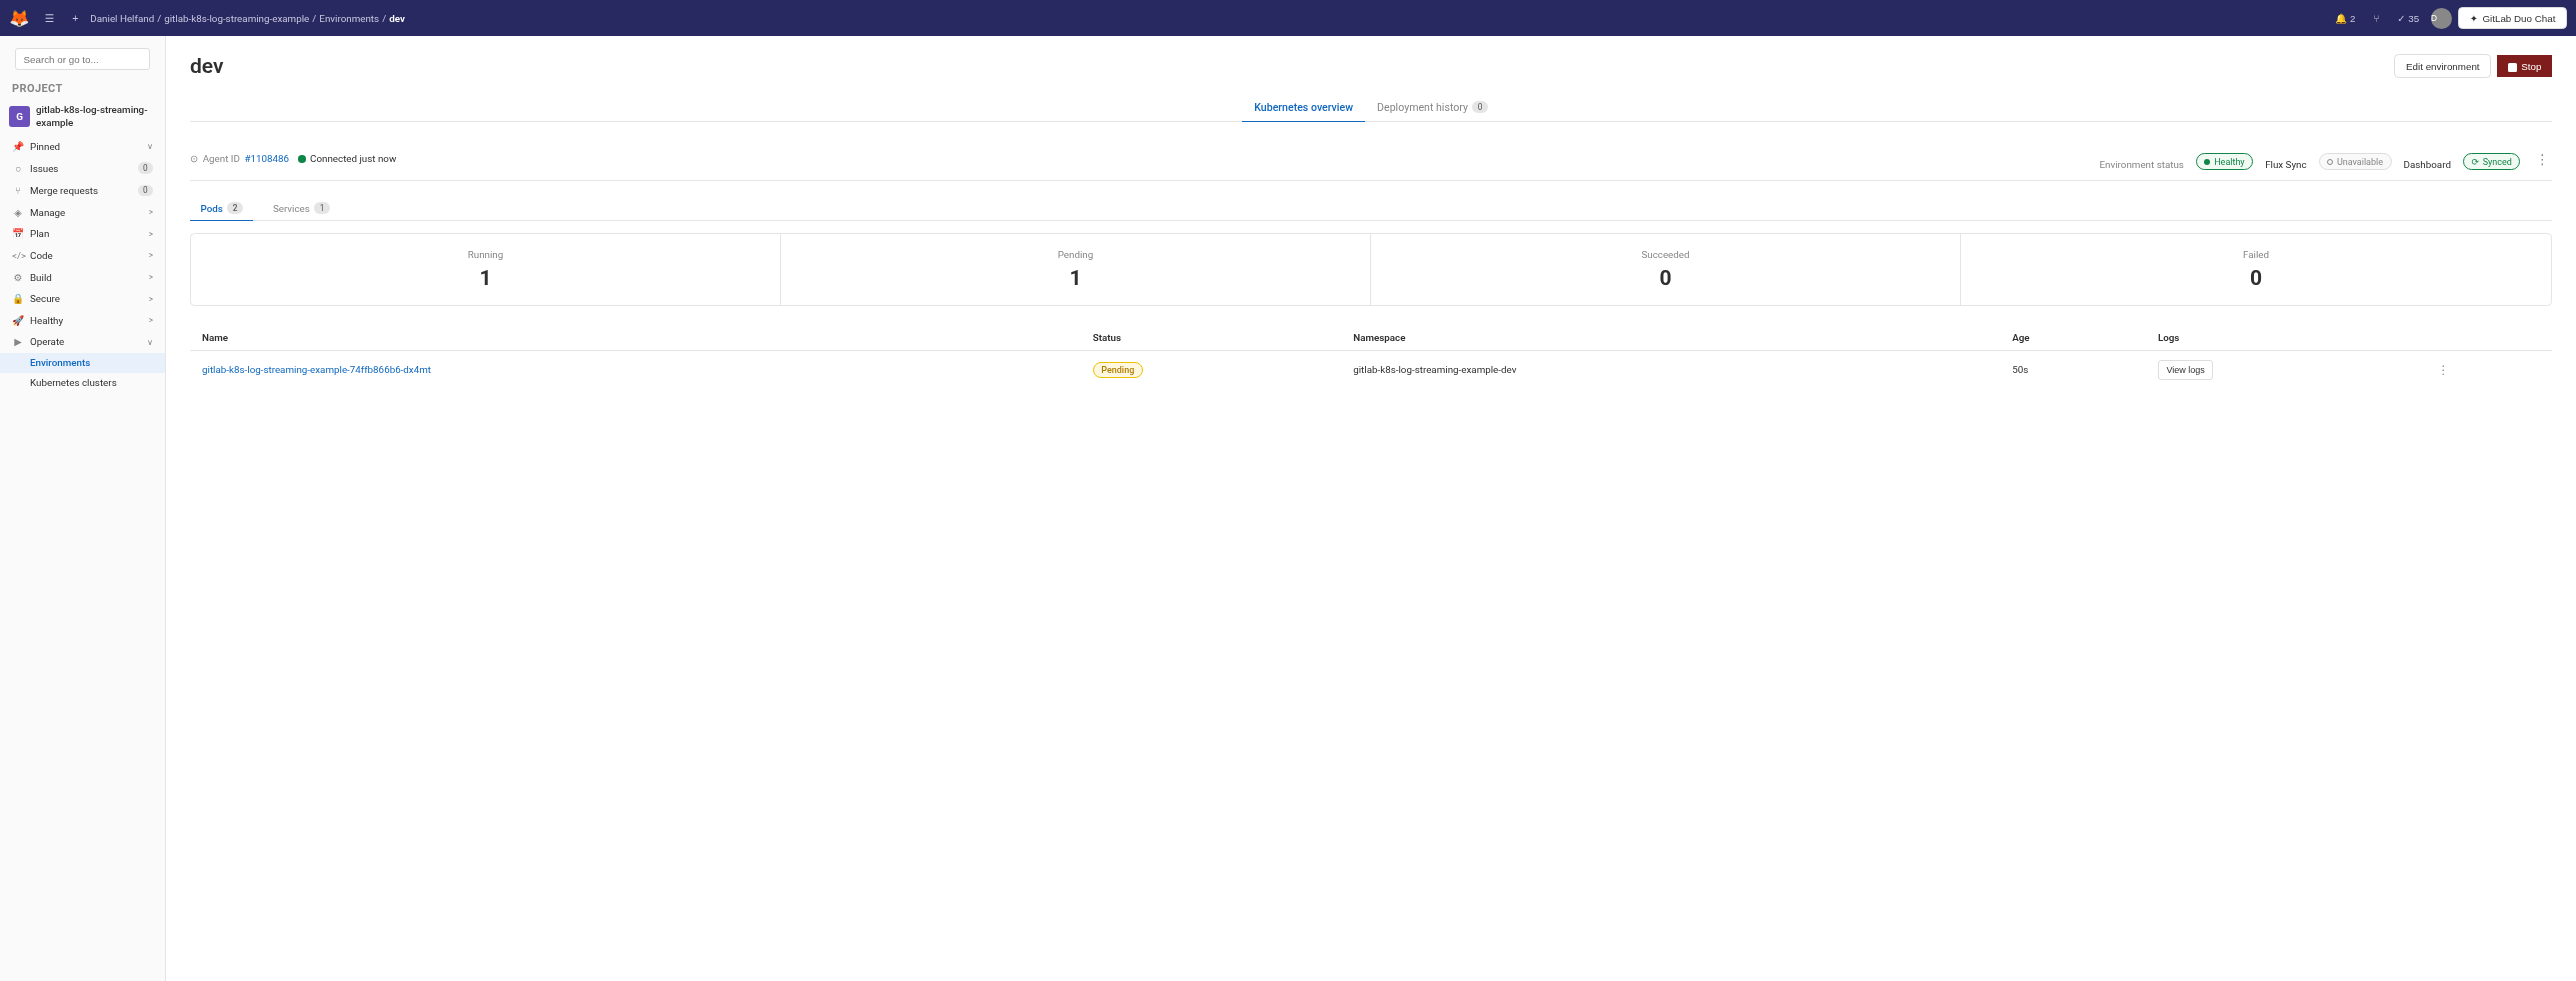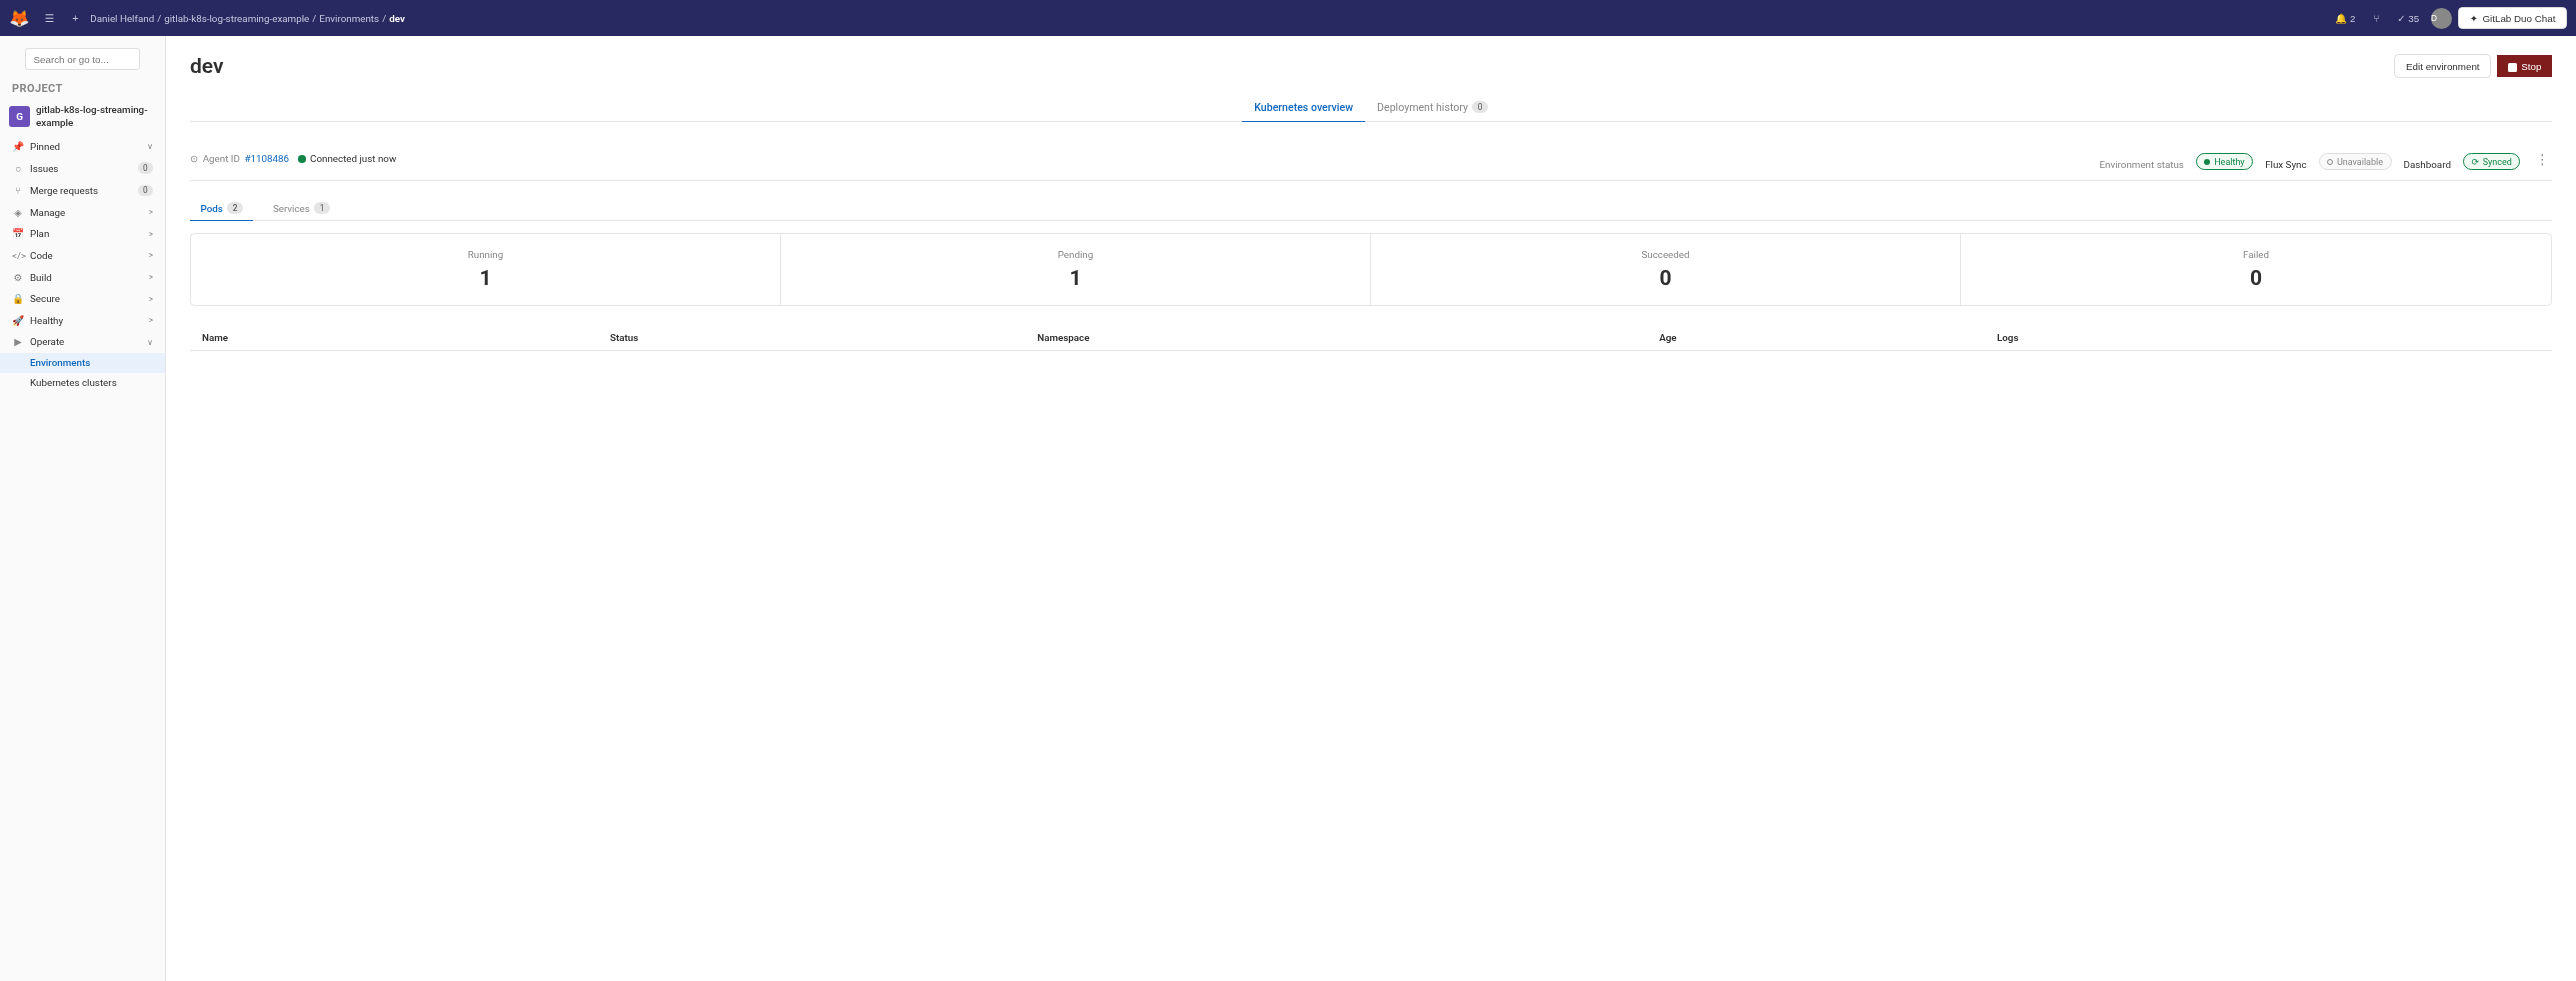--- a/index.html
+++ b/index.html
@@ -13,21 +13,21 @@
     .breadcrumb { color: #c7c7e0; font-size: 9.8px; display: flex; align-items: center; gap: 3px; }
     .breadcrumb a { color: #c7c7e0; text-decoration: none; }
     .breadcrumb .current { color: #fff; font-weight: 600; }
     .duo-chat-btn { background: #fff; border: 0.8px solid #ddd; border-radius: 4.5px; padding: 4.5px 10.6px; font-size: 9.8px; cursor: pointer; display: flex; align-items: center; gap: 4.5px; color: #303030; }
 
     
     .app-body { display: flex; flex: 1; overflow: hidden; }
 
     
     .sidebar { width: 166px; background: #fafafa; border-right: 0.8px solid #e5e5e5; display: flex; flex-direction: column; overflow-y: auto; flex-shrink: 0; padding: 6px 0; }
-    .sidebar-search { padding: 6px 25px; text-decoration: underline; }
+    .sidebar-search { padding: 6px 15px; text-decoration: underline; }
     .sidebar-search input { width: 100%; border: 0.8px solid #ddd; border-radius: 3px; padding: 4.5px 7.5px; font-size: 9.8px; background: #fff; }
     .sidebar-section-label { font-size: 11px; font-weight: 700; color: #868686; text-transform: uppercase; padding: 6px 12px 3px; letter-spacing: 0.4px; }
     .sidebar-project { display: flex; align-items: center; gap: 6px; padding: 6px 9px; }
     .sidebar-project-avatar { width: 21px; height: 21px; background: #6b4fbb; color: #fff; border-radius: 3px; display: flex; align-items: center; justify-content: center; font-size: 9.8px; font-weight: 700; flex-shrink: 0; }
     .sidebar-project-name { font-size: 9.8px; color: #303030; font-weight: 500; line-height: 1.3; }
     .sidebar-nav-item { display: flex; align-items: center; justify-content: space-between; padding: 5.3px 12px; cursor: pointer; color: #303030; font-size: 9.8px; border-radius: 0; text-decoration: none; }
     .sidebar-nav-item .item-left { display: flex; align-items: center; gap: 6px; }
     .sidebar-nav-item .badge { background: #e5e5e5; border-radius: 7.5px; padding: 0.8px 5.3px; font-size: 8.3px; color: #555; }
     .sidebar-nav-item .chevron { color: #868686; font-size: 8.3px; }
     .sidebar-nav-subitem { padding: 4.5px 12px 4.5px 30px; font-size: 9.8px; color: #303030; cursor: pointer; }
@@ -329,18 +329,36 @@
         <tr>
           <th>Name</th>
           <th>Status</th>
           <th>Namespace</th>
           <th>Age</th>
           <th>Logs</th>
           <th></th>
         </tr>
       </thead>
       <tbody>
+        <tr>
+          <td>
+            <a href="#" class="pod-link">gitlab-k8s-log-streaming-example-74ffb866b6-dx4mt</a>
+          </td>
+          <td>
+            <span class="status-badge status-pending">Pending</span>
+          </td>
+          <td>gitlab-k8s-log-streaming-example-dev</td>
+          <td>50s</td>
+          <td>
+            <div class="row-actions">
+              <button class="view-logs-btn">View logs</button>
+            </div>
+          </td>
+          <td>
+            <span class="more-icon">⋮</span>
+          </td>
+        </tr>
       </tbody>
     </table>
 
   </main>
 </div>
 
 
 </body></html>

